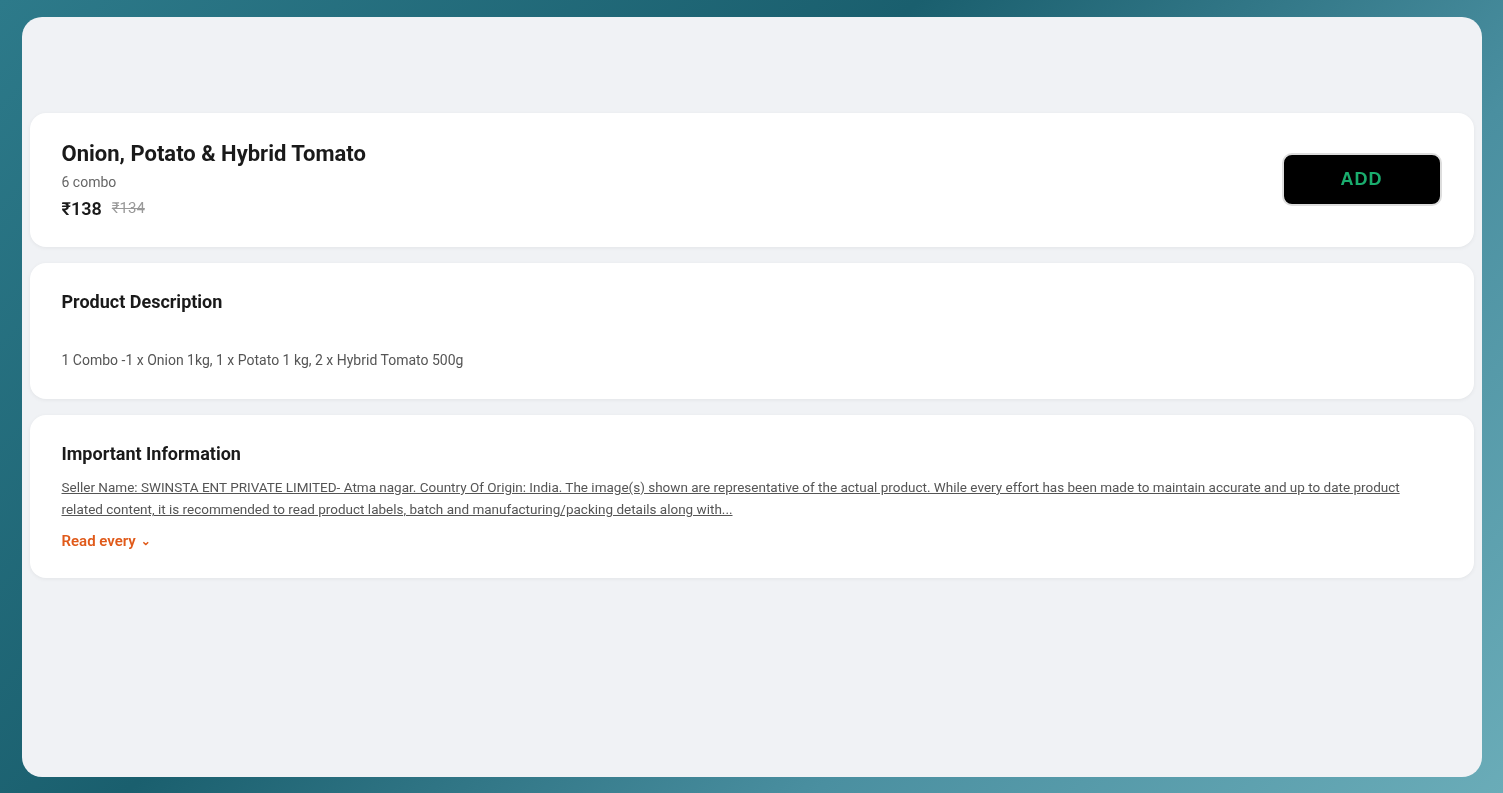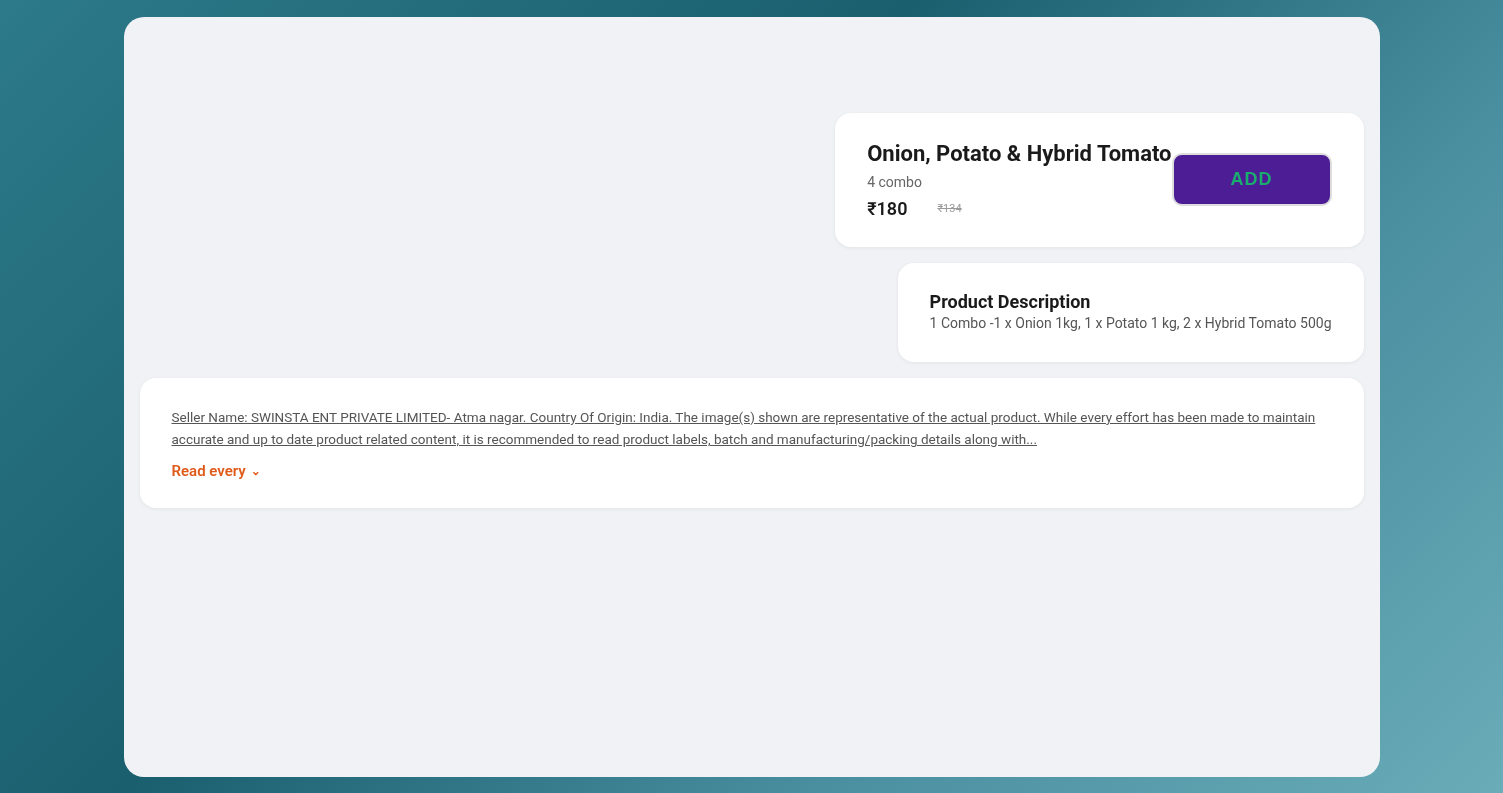--- a/index.html
+++ b/index.html
@@ -14,28 +14,27 @@
       background: linear-gradient(135deg, #2d7a8a 0%, #1a5f6e 40%, #4a8fa0 70%, #6aacb8 100%);
       display: flex;
       align-items: center;
       justify-content: center;
       font-family: -apple-system, BlinkMacSystemFont, 'Segoe UI', Roboto, Oxygen, sans-serif;
     }
 
     .main-card {
       background: #f0f2f5;
       border-radius: 20px;
-      width: 1256px;
+      width: 1460px;
       height: 760px;
-      padding: 20px 16px;
+      padding: 20px 8px;
       display: flex;
       flex-direction: column;
       gap: 16px;
       overflow: hidden;
-      align-items: flex-end;
     }
 
     .top-spacer {
       height: 60px;
     }
 
     .section-card {
       background: #ffffff;
       border-radius: 16px;
       padding: 28px 32px;
@@ -72,30 +71,29 @@
       gap: 10px;
     }
 
     .price-current {
       font-size: 18px;
       font-weight: 600;
       color: #1a1a1a;
     }
 
     .price-original {
-      font-size: 11px;
+      font-size: 15px;
       color: #999999;
       text-decoration: line-through;
-      margin-left: 20px;
     }
 
     .add-button {
       border: 2px solid #dddddd;
       border-radius: 10px;
-      background: #4c1d95;
+      background: #000000;
       padding: 14px 52px;
       font-size: 18px;
       font-weight: 700;
       color: #1aad6e;
       letter-spacing: 1px;
       cursor: pointer;
       min-width: 160px;
     }
 
     
@@ -107,20 +105,21 @@
     .section-title {
       font-size: 18px;
       font-weight: 700;
       color: #1a1a1a;
     }
 
     .section-body {
       font-size: 14px;
       color: #555555;
       line-height: 1.6;
+      margin-top: 37px;
     }
 
     
     .important-info-section {
       display: flex;
       flex-direction: column;
       gap: 12px;
     }
 
     .info-text {
@@ -148,34 +147,35 @@
   </style>
 </head>
 <body>
 
 <div class="main-card">
   <div class="top-spacer"></div>
 
   <div class="section-card product-title-section">
     <div class="product-info">
       <span class="product-title">Onion, Potato &amp; Hybrid Tomato</span>
-      <span class="product-quantity">4 combo</span>
+      <span class="product-quantity">6 combo</span>
       <div class="product-pricing">
-        <span class="price-current">₹180</span>
+        <span class="price-current">₹138</span>
         <span class="price-original">₹134</span>
       </div>
     </div>
     <button class="add-button">ADD</button>
   </div>
 
   <div class="section-card product-description-section">
     <span class="section-title">Product Description</span>
     <span class="section-body">1 Combo -1 x Onion 1kg, 1 x Potato 1 kg, 2 x Hybrid Tomato 500g</span>
   </div>
 
   <div class="section-card important-info-section">
+    <span class="section-title">Important Information</span>
     <span class="info-text">Seller Name: SWINSTA ENT PRIVATE LIMITED- Atma nagar. Country Of Origin: India. The image(s) shown are representative of the actual product. While every effort has been made to maintain accurate and up to date product related content, it is recommended to read product labels, batch and manufacturing/packing details along with...</span>
     <a class="read-more-link">
       <span>Read every</span>
       <span class="chevron-down">⌄</span>
     </a>
   </div>
 </div>
 
 </body></html>

